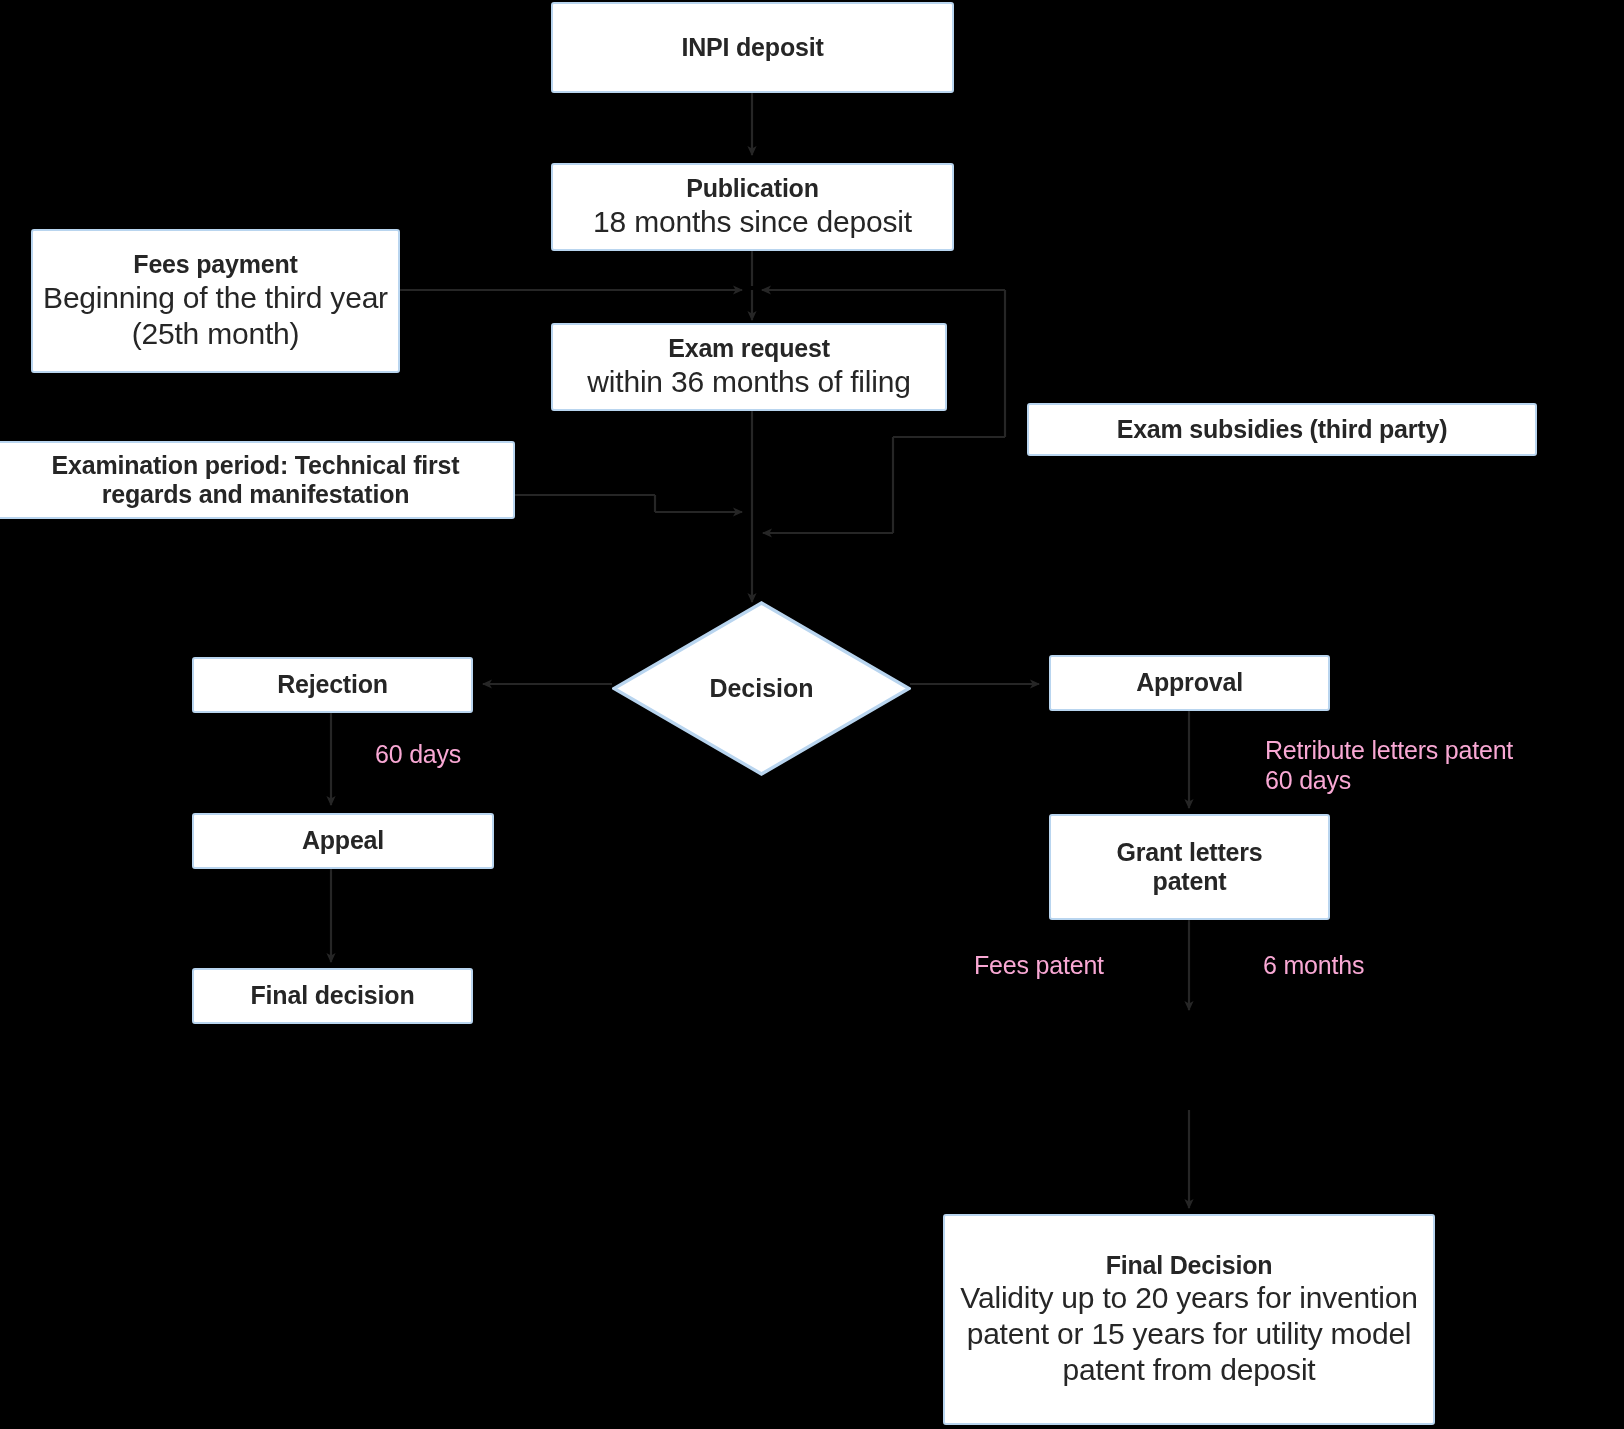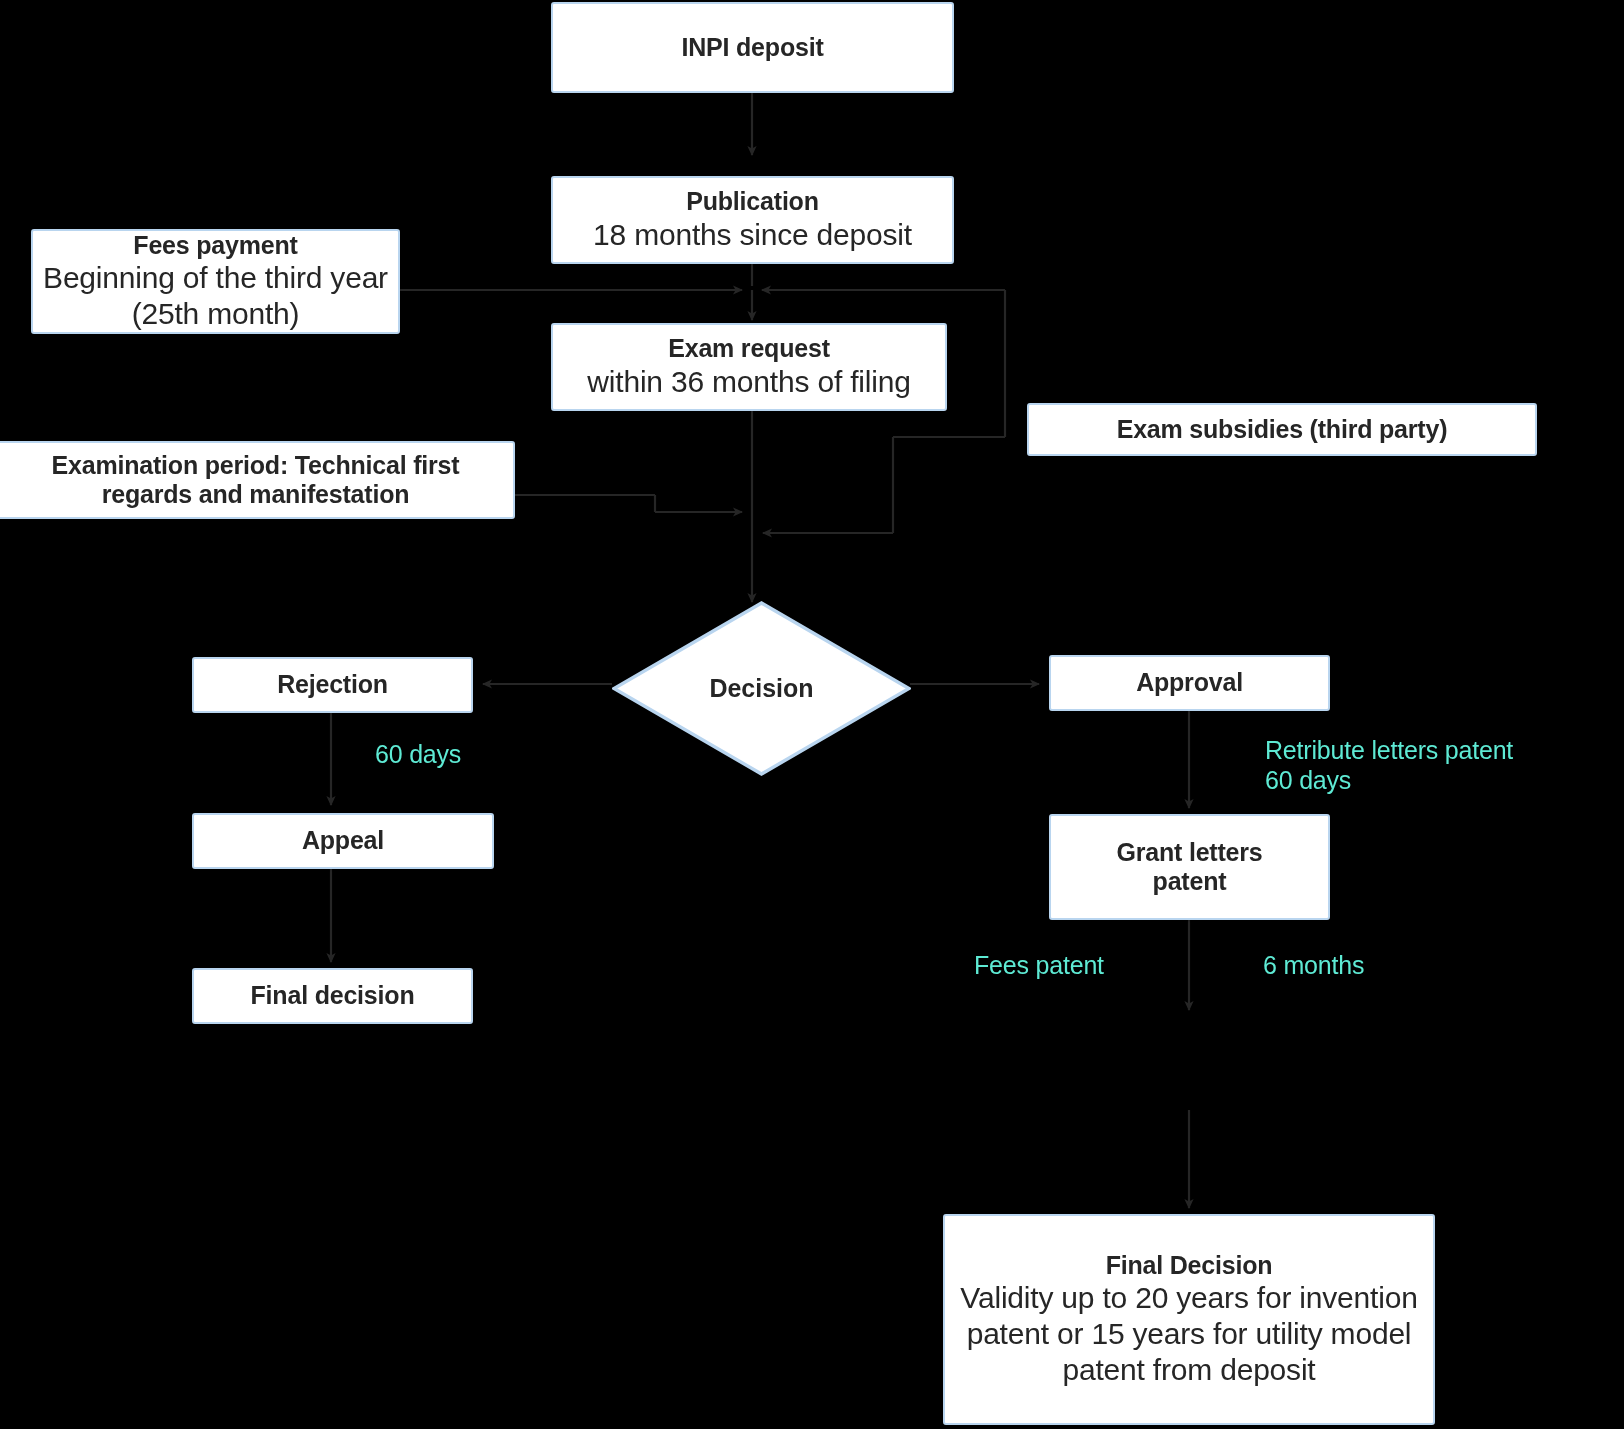--- a/index.html
+++ b/index.html
@@ -55,21 +55,21 @@
   }
   .diamond .dlabel {
     position: relative;
     font-weight: bold;
     font-size: 25px;
     color: #262626;
     z-index: 2;
   }
   .edge-label {
     position: absolute;
-    color: #5eead4;
+    color: #f9a8d4;
     font-size: 25px;
     line-height: 1.2;
     white-space: pre;
     letter-spacing: -0.2px;
   }
   svg.wires {
     position: absolute;
     left: 0; top: 0;
     width: 1624px;
     height: 1429px;
@@ -122,26 +122,26 @@
       <path d="M1189,920 L1189,1010" marker-end="url(#ah)"></path>
 
       <path d="M1189,1110 L1189,1208" marker-end="url(#ah)"></path>
     </g>
   </svg>
 
   <div class="node" style="left:551px; top:2px; width:403px; height:91px;">
     <div class="ttl">INPI deposit</div>
   </div>
 
-  <div class="node" style="left:551px; top:176px; width:403px; height:88px;">
+  <div class="node" style="left:551px; top:163px; width:403px; height:88px;">
     <div class="ttl">Publication</div>
     <div class="sub">18 months since deposit</div>
   </div>
 
-  <div class="node" style="left:31px; top:229px; width:369px; height:105px;align-items:center;">
+  <div class="node" style="left:31px; top:229px; width:369px; height:144px;align-items:center;">
     <div class="ttl">Fees payment</div>
     <div class="sub" style="white-space:pre-line;">Beginning of the third year
 (25th month)</div>
   </div>
 
   <div class="node" style="left:551px; top:323px; width:396px; height:88px;">
     <div class="ttl">Exam request</div>
     <div class="sub">within 36 months of filing</div>
   </div>
 

